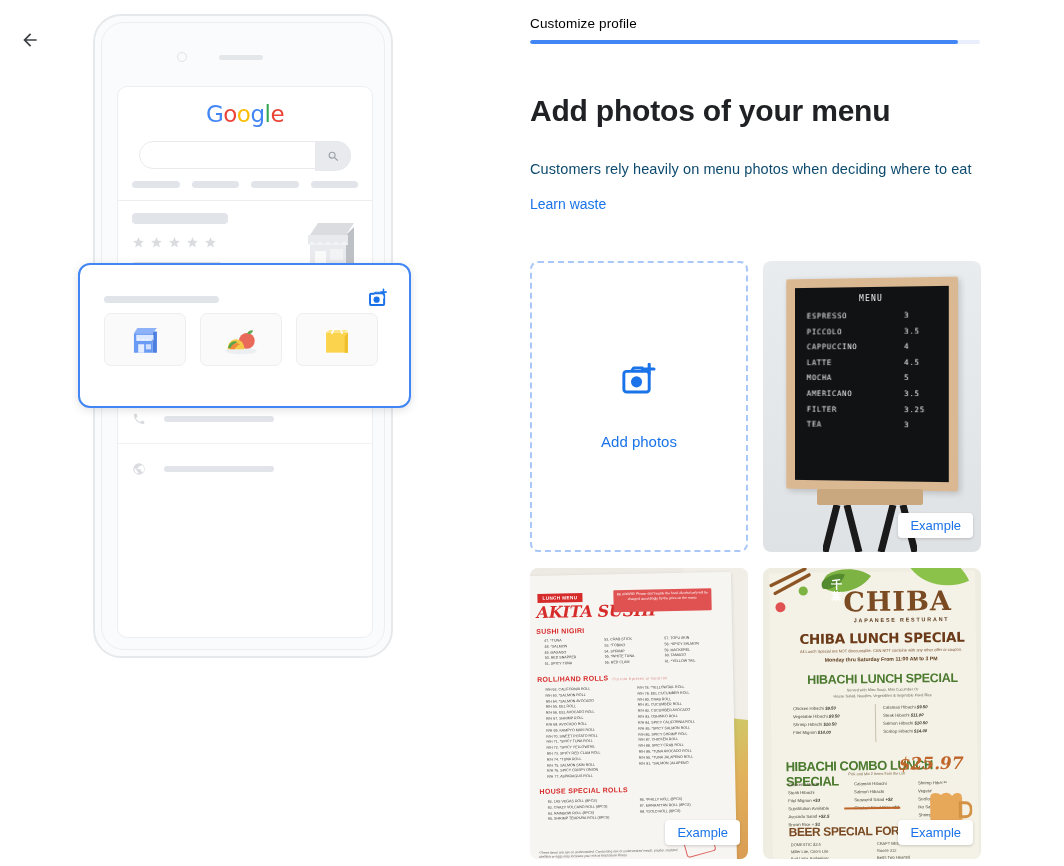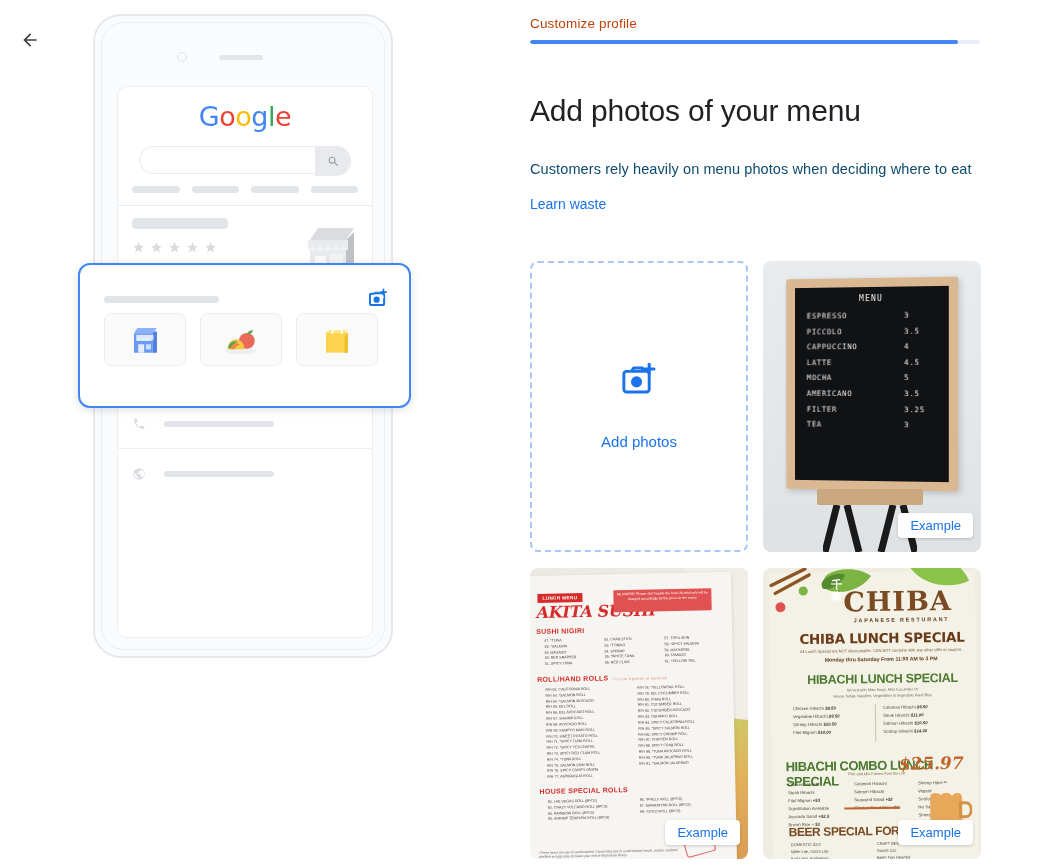--- a/index.html
+++ b/index.html
@@ -42,21 +42,21 @@
   .phone-speaker {
     position: absolute; left: 50%; top: 39px; transform: translateX(-24px);
     width: 44px; height: 5px; border-radius: 3px; background: #e3e7ea;
   }
   .phone-screen {
     position: absolute; left: 22px; top: 70px; width: 256px; height: 552px;
     background: #fff; border: 1px solid #eceff1; border-radius: 10px;
     overflow: hidden;
   }
   .g-logo {
-    text-align: center; margin-top: 14px; font-size: 27px;
+    text-align: center; margin-top: 14px; font-size: 23px;
     font-family: "DejaVu Sans", sans-serif; letter-spacing: -0.5px;
   }
   .g-logo span { font-weight: 400; }
   .searchbar {
     margin: 14px auto 0; width: 212px; height: 28px;
     border: 1.3px solid #e8eaed; border-radius: 15px; position: relative;
     background: #fff;
   }
   .searchbar .sbtn {
     position: absolute; right: -1px; top: -1px; width: 36px; height: 30px;
@@ -104,31 +104,31 @@
     background: #fafafa; display: flex; align-items: center; justify-content: center;
   }
 
   
   .right-pane {
     position: absolute; left: 520px; top: 0; width: 544px; height: 866px;
     padding: 0; overflow: hidden;
   }
   .step-label {
     position: absolute; left: 10px; top: 16px;
-    font-size: 13.5px; color: #c2410c; letter-spacing: .15px;
+    font-size: 13.5px; color: #000000; letter-spacing: .15px;
   }
   .progress-track {
     position: absolute; left: 10px; top: 40px; width: 450px; height: 4px;
     background: #e8eefc; border-radius: 2px; overflow: hidden;
   }
   .progress-fill { height: 100%; background: #4285f4; border-radius: 2px; }
 
   .headline {
     position: absolute; left: 10px; top: 94px;
-    font-size: 30px; font-weight: 400; color: #202124; letter-spacing: -.2px;
+    font-size: 30px; font-weight: 700; color: #202124; letter-spacing: -.2px;
     white-space: nowrap;
   }
   .subtext {
     position: absolute; left: 10px; top: 161px;
     font-size: 14.5px; color: #0c4a6e; letter-spacing: .1px;
   }
   .learn-more {
     position: absolute; left: 10px; top: 196px;
     font-size: 14px; color: #1a73e8; text-decoration: none; cursor: pointer;
   }

